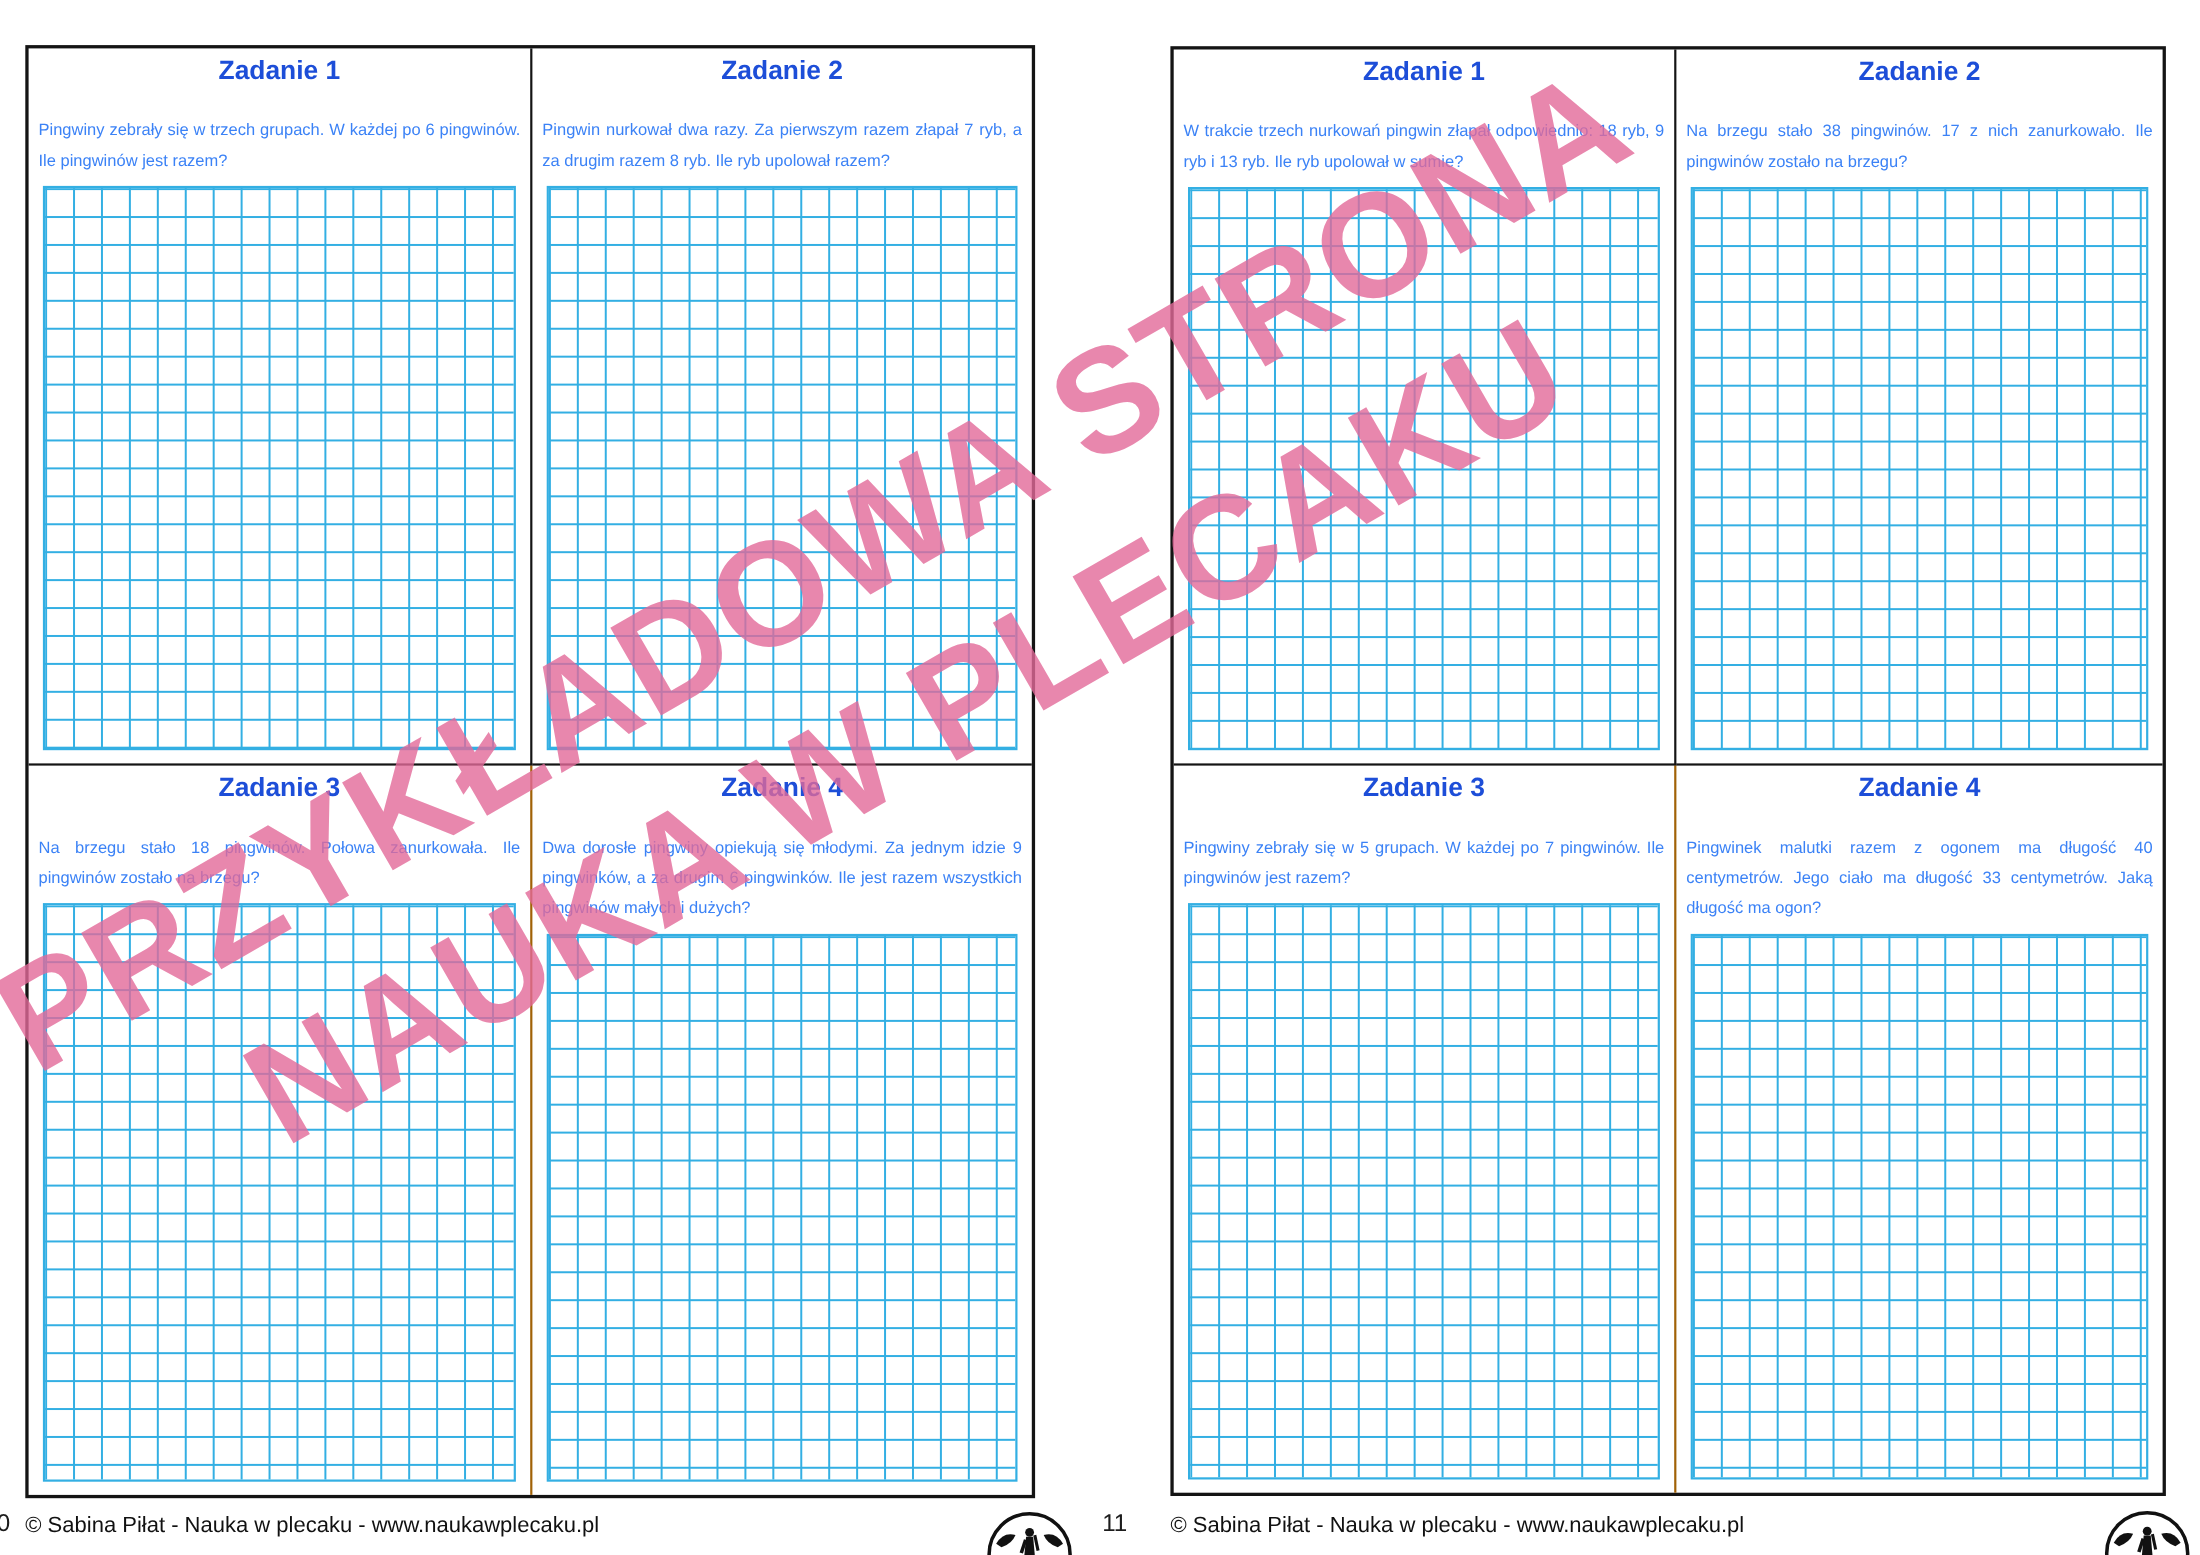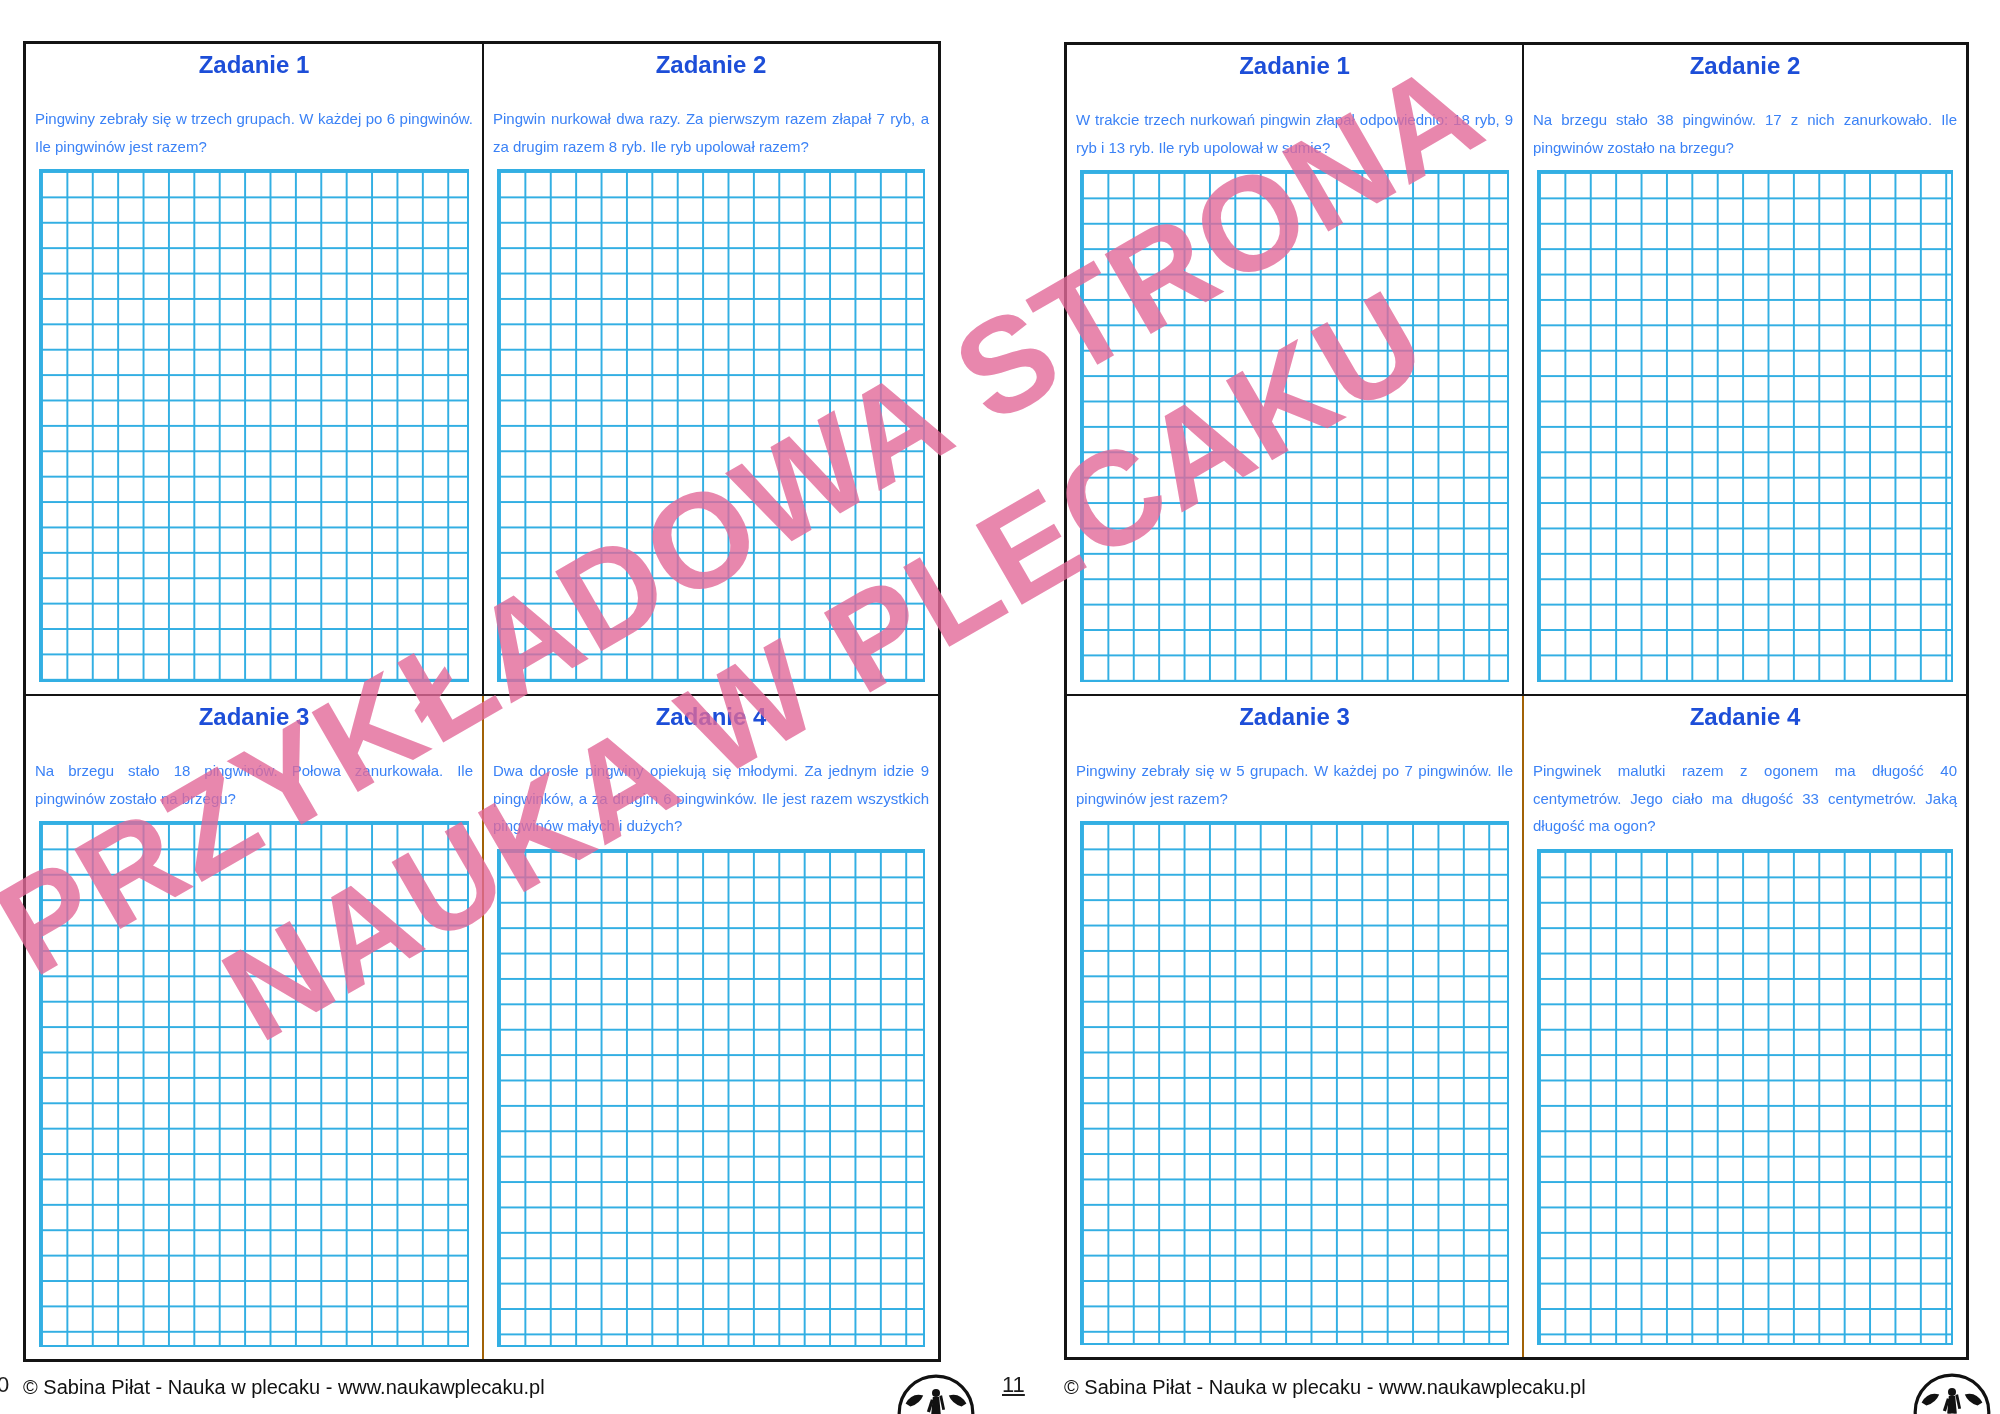--- a/index.html
+++ b/index.html
@@ -32,21 +32,21 @@
   }
   .footer-text{
     position:absolute;top:1376px;text-align:left;font-size:20px;color:#111;
   }
   .footer-text.left{left:23px;width:918px;}
   .footer-text.right{left:1064px;width:905px;}
   .page-number{
     position:absolute;top:1372px;font-size:22px;color:#1c1c1c;
   }
   .page-number.left{left:-3px;}
-  .page-number.right{left:1002px;text-decoration:underline;}
+  .page-number.right{left:1002px;}
   .logo{position:absolute;width:80px;height:80px;}
   .logo.left{left:896px;top:1373px;}
   .logo.right{left:1912px;top:1372px;}
   .watermark{
     position:absolute;left:-68px;top:422px;width:1700px;z-index:6;
     transform:rotate(-30deg);
     text-align:center;font-weight:bold;font-size:134px;line-height:170px;
     letter-spacing:2px;white-space:nowrap;color:rgba(226,105,153,0.8);
     pointer-events:none;
   }

